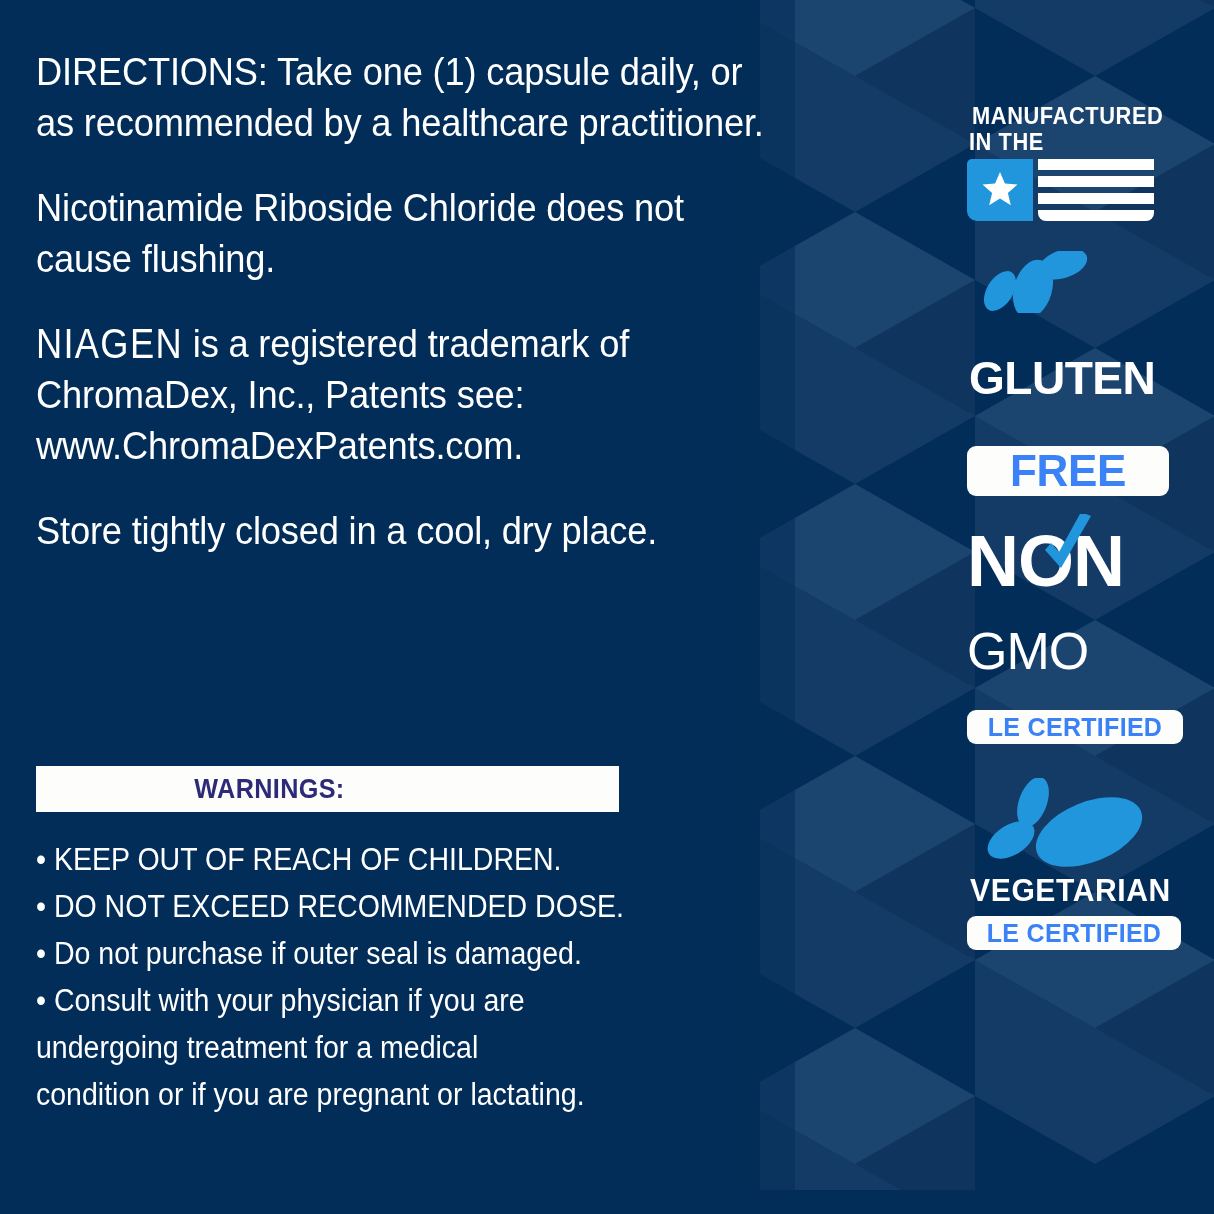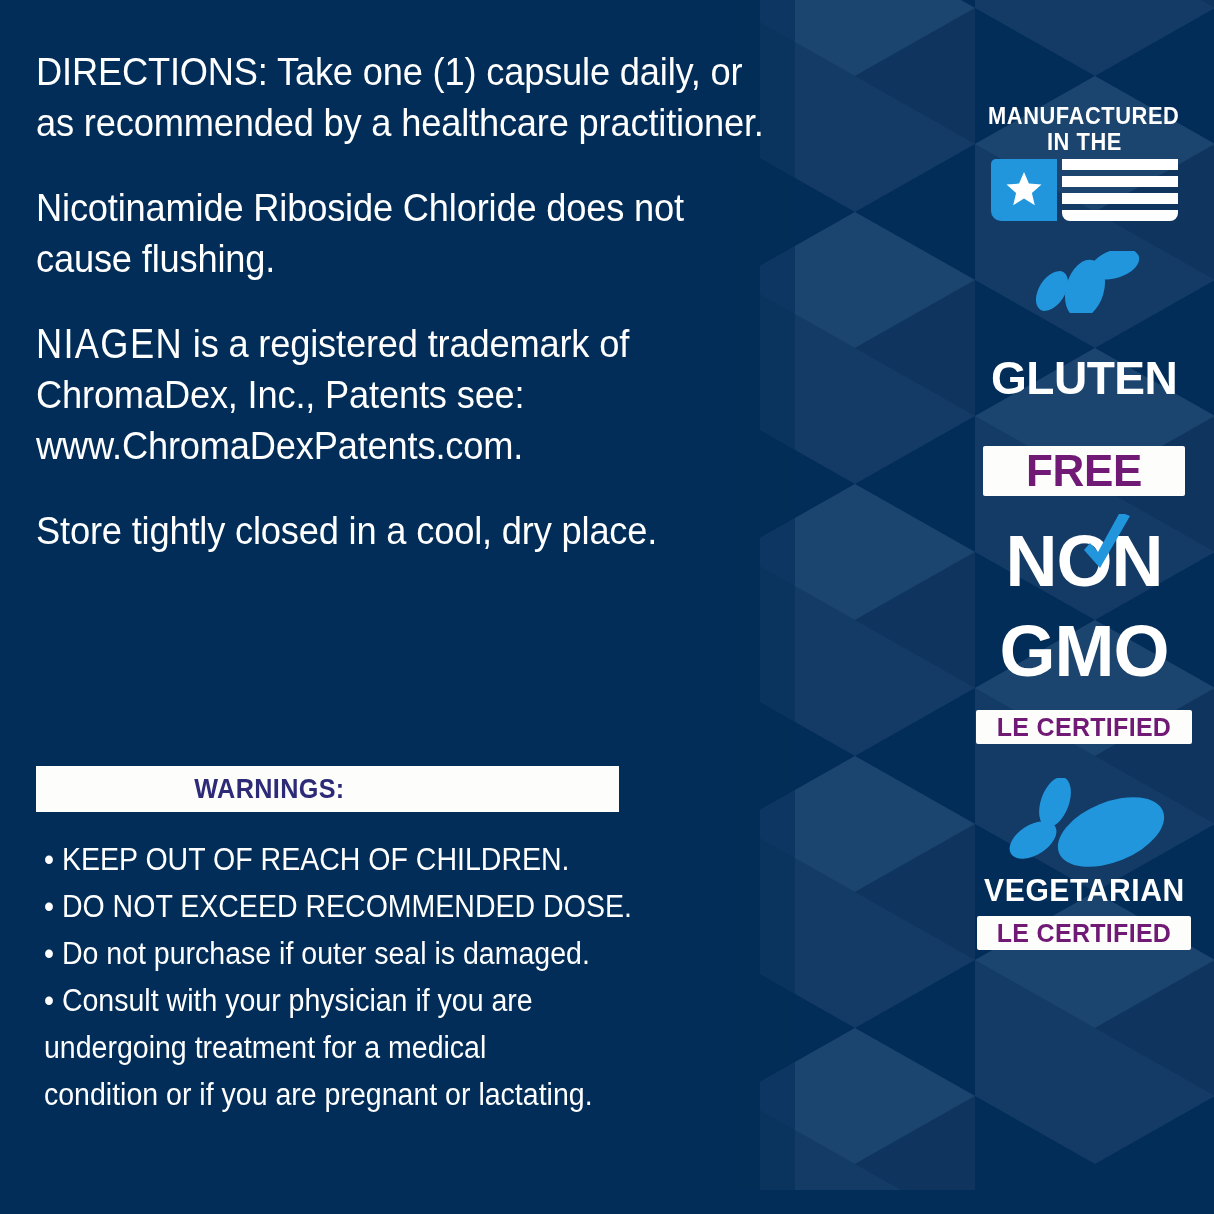--- a/index.html
+++ b/index.html
@@ -77,21 +77,21 @@
     padding-right: 116px;
   }
   #warnings-bar-label {
     color: #2d2a78;
     font-size: 28px;
     font-weight: 700;
     letter-spacing: 0.4px;
     transform: scaleX(0.9);
   }
   #warnings-list {
-    margin: 8px;
+    margin: 0;
     padding: 0;
     list-style: none;
     margin-top: 24px;
   }
   #warnings-list li {
     font-size: 31px;
     line-height: 47px;
     color: #ffffff;
     white-space: pre;
     transform: scaleX(0.92);
@@ -102,21 +102,21 @@
   #badge-column {
     position: absolute;
     right: 0px;
     top: 104px;
     width: 260px;
     z-index: 3;
     display: flex;
     flex-direction: column;
     align-items: center;
   }
-  .badge { width: 234px; display: flex; flex-direction: column; align-items: center; }
+  .badge { width: 234px; display: flex; flex-direction: column; align-items: flex-start; }
 
   
   #badge-usa { margin-bottom: 30px; }
   .usa-line1 {
     font-size: 23px; font-weight: 700; letter-spacing: 0.6px;
     line-height: 25px; transform: scaleX(0.95);
   }
   .usa-line2 {
     font-size: 23px; font-weight: 700; letter-spacing: 0.6px;
     line-height: 26px; transform: scaleX(0.95);
@@ -136,31 +136,31 @@
   .usa-stripe:last-child { border-radius: 0 0 8px 8px; }
 
   
   #badge-gluten { margin-bottom: 30px; gap: 40px; }
   .gf-marks { height: 62px; width: 130px; position: relative; }
   .gf-word {
     font-size: 47px; font-weight: 700; line-height: 50px;
     letter-spacing: -0.5px; transform: scaleX(0.98);
   }
   .pill {
-    background: #fdfdfb; color: #701a75;
-    border-radius: 2px; display: flex; align-items: center; justify-content: center;
+    background: #fdfdfb; color: #3b82f6;
+    border-radius: 9px; display: flex; align-items: center; justify-content: center;
   }
   .gf-pill { width: 202px; height: 50px; margin-top: 3px; }
   .gf-pill-text { font-size: 44px; font-weight: 700; letter-spacing: -0.3px; }
 
   
   #badge-gmo { margin-bottom: 34px; gap: 20px; }
   .gmo-non { position: relative; font-size: 72px; font-weight: 700; line-height: 70px; letter-spacing: -1px; }
   .gmo-check { position: absolute; left: 68px; top: -12px; }
-  .gmo-gmo { font-size: 72px; font-weight: 700; line-height: 70px; letter-spacing: -1px; }
+  .gmo-gmo { font-size: 52px; font-weight: 400; line-height: 70px; letter-spacing: -1px; }
   .gmo-pill { width: 216px; height: 34px; margin-top: 4px; }
   .gmo-pill-text { font-size: 25px; font-weight: 700; letter-spacing: 0.3px; }
 
   
   .veg-marks { height: 96px; width: 190px; }
   .veg-word { font-size: 31px; font-weight: 700; letter-spacing: 0.6px; line-height: 34px; transform: scaleX(0.97); }
   .veg-pill { width: 214px; height: 34px; margin-top: 8px; }
   .veg-pill-text { font-size: 25px; font-weight: 700; letter-spacing: 0.3px; }
 </style>
 </head>

